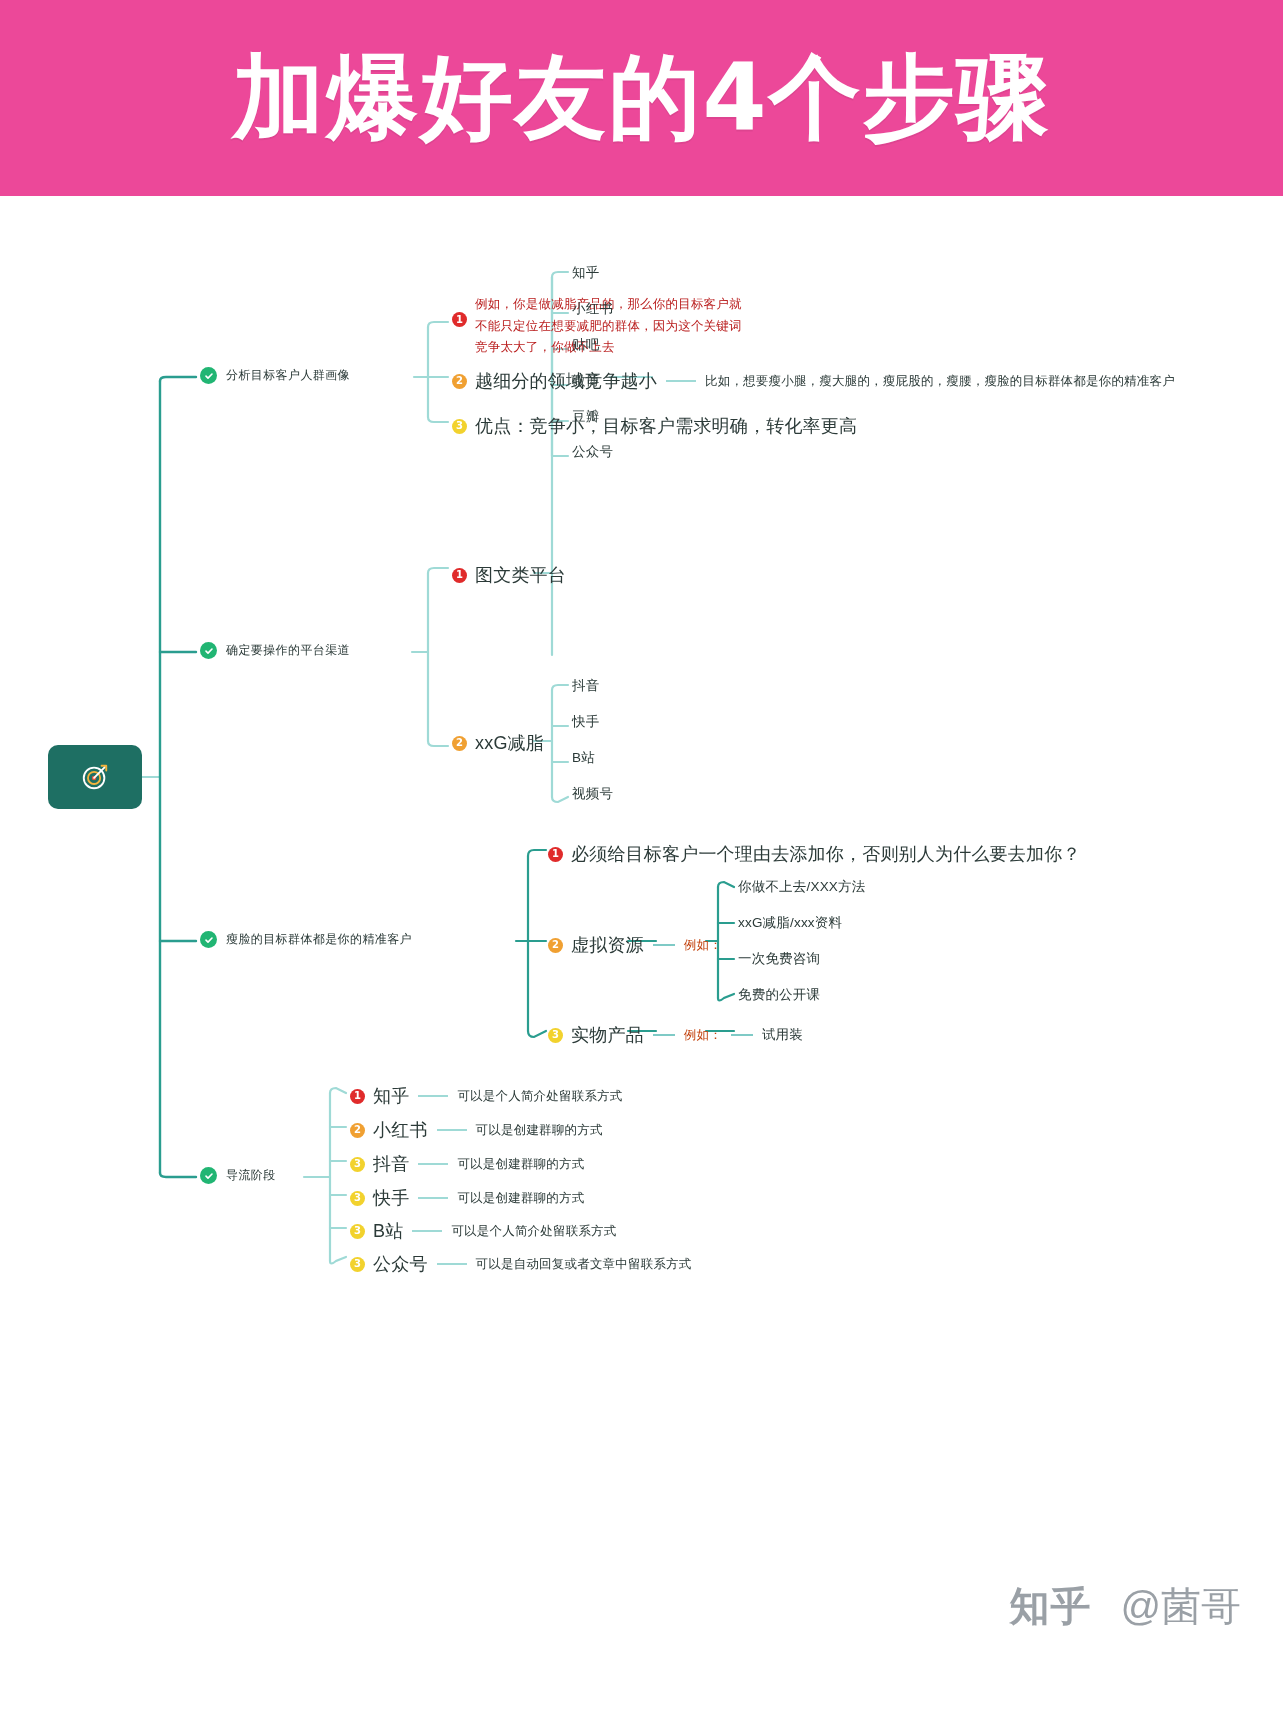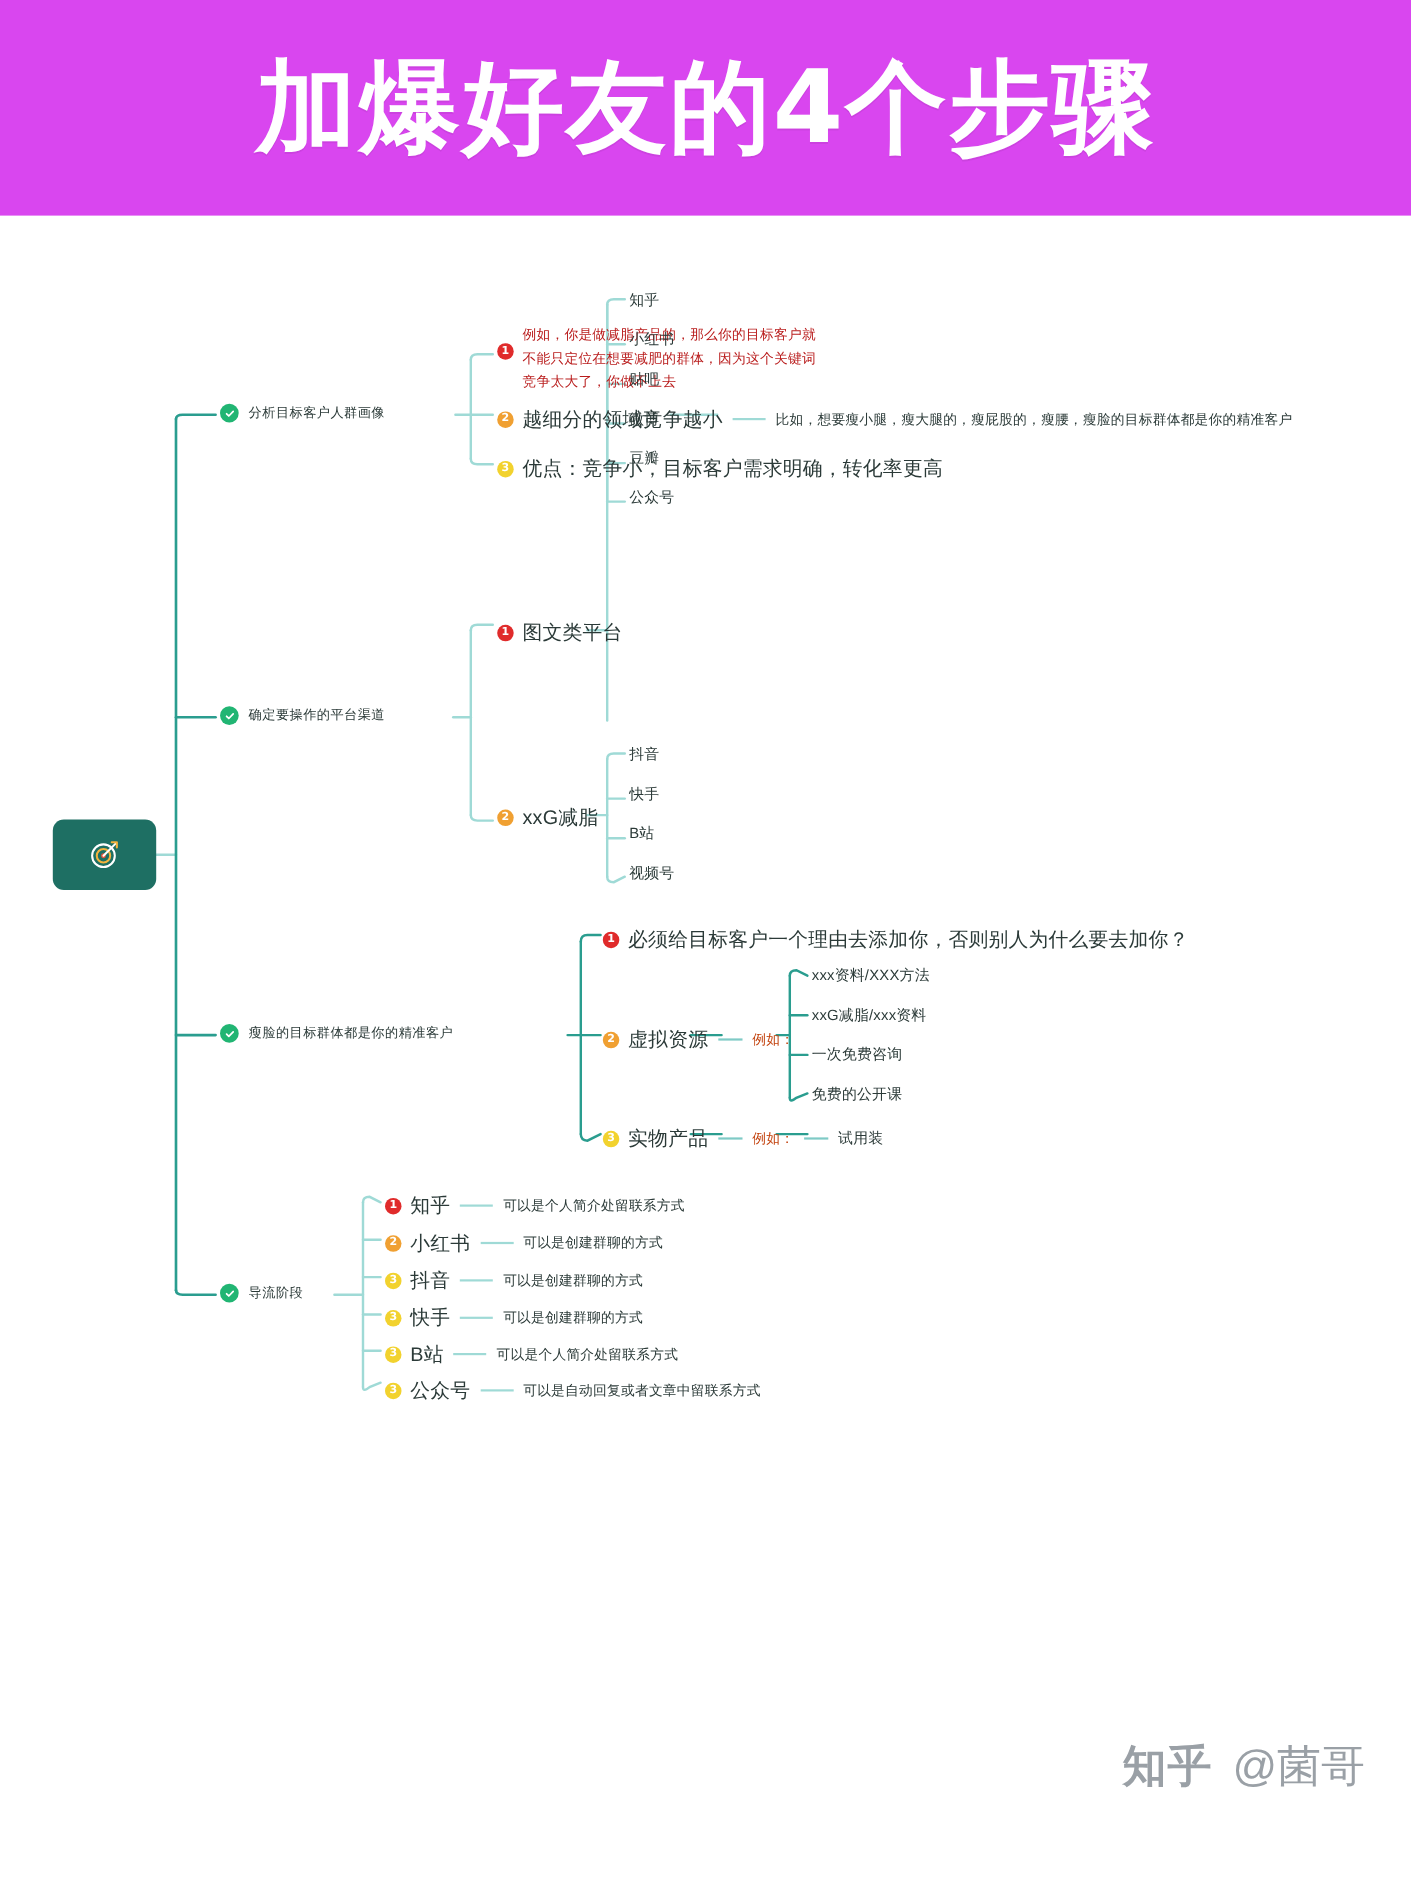--- a/index.html
+++ b/index.html
@@ -7,21 +7,21 @@
     width: 1283px; height: 1710px;
     background: #ffffff;
     font-family: "Liberation Sans", "DejaVu Sans", sans-serif;
     overflow: hidden;
   }
   #page { position: relative; width: 1283px; height: 1710px; background: #fff; }
 
   
   .banner {
     position: absolute; left: 0; top: 0; width: 1283px; height: 196px;
-    background: #d946ef;
+    background: #ec4899;
     display: flex; align-items: center; justify-content: center;
   }
   .banner-title {
     color: #ffffff;
     font-size: 92px;
     font-weight: 700;
     letter-spacing: 2px;
     line-height: 1;
     white-space: nowrap;
     text-shadow: 0 2px 0 rgba(0,0,0,0.06);
@@ -86,21 +86,21 @@
   .wm {
     position: absolute; right: 42px; top: 60px;
     display: flex; align-items: center; white-space: nowrap;
   }
   .wm-brand {
     font-size: 40px; font-weight: 700; color: #9aa0a6;
     letter-spacing: 1px; line-height: 1;
   }
   .wm-user {
     font-size: 40px; color: #9aa0a6; font-weight: 400;
-    margin-left: 18px; line-height: 1;
+    margin-left: 29px; line-height: 1;
   }
 </style>
 </head>
 <body>
 
 <div id="page">
 
   <div class="banner">
     <div class="banner-title">加爆好友的4个步骤</div>
   </div>
@@ -282,21 +282,21 @@
     </div>
 
     <div class="node" style="left:548px; top:737px;">
       <span class="badge b2">2</span>
       <span class="lbl-sub">虚拟资源</span>
       <span class="dash short dark"></span>
       <span class="lbl-eg">例如：</span>
     </div>
 
     <div class="node" style="left:738px; top:682px;">
-        <span class="lbl-leaf">xxx资料/XXX方法</span>
+        <span class="lbl-leaf">你做不上去/XXX方法</span>
       </div>
     <div class="node" style="left:738px; top:718px;">
         <span class="lbl-leaf">xxG减脂/xxx资料</span>
       </div>
     <div class="node" style="left:738px; top:754px;">
         <span class="lbl-leaf">一次免费咨询</span>
       </div>
     <div class="node" style="left:738px; top:790px;">
         <span class="lbl-leaf">免费的公开课</span>
       </div>

